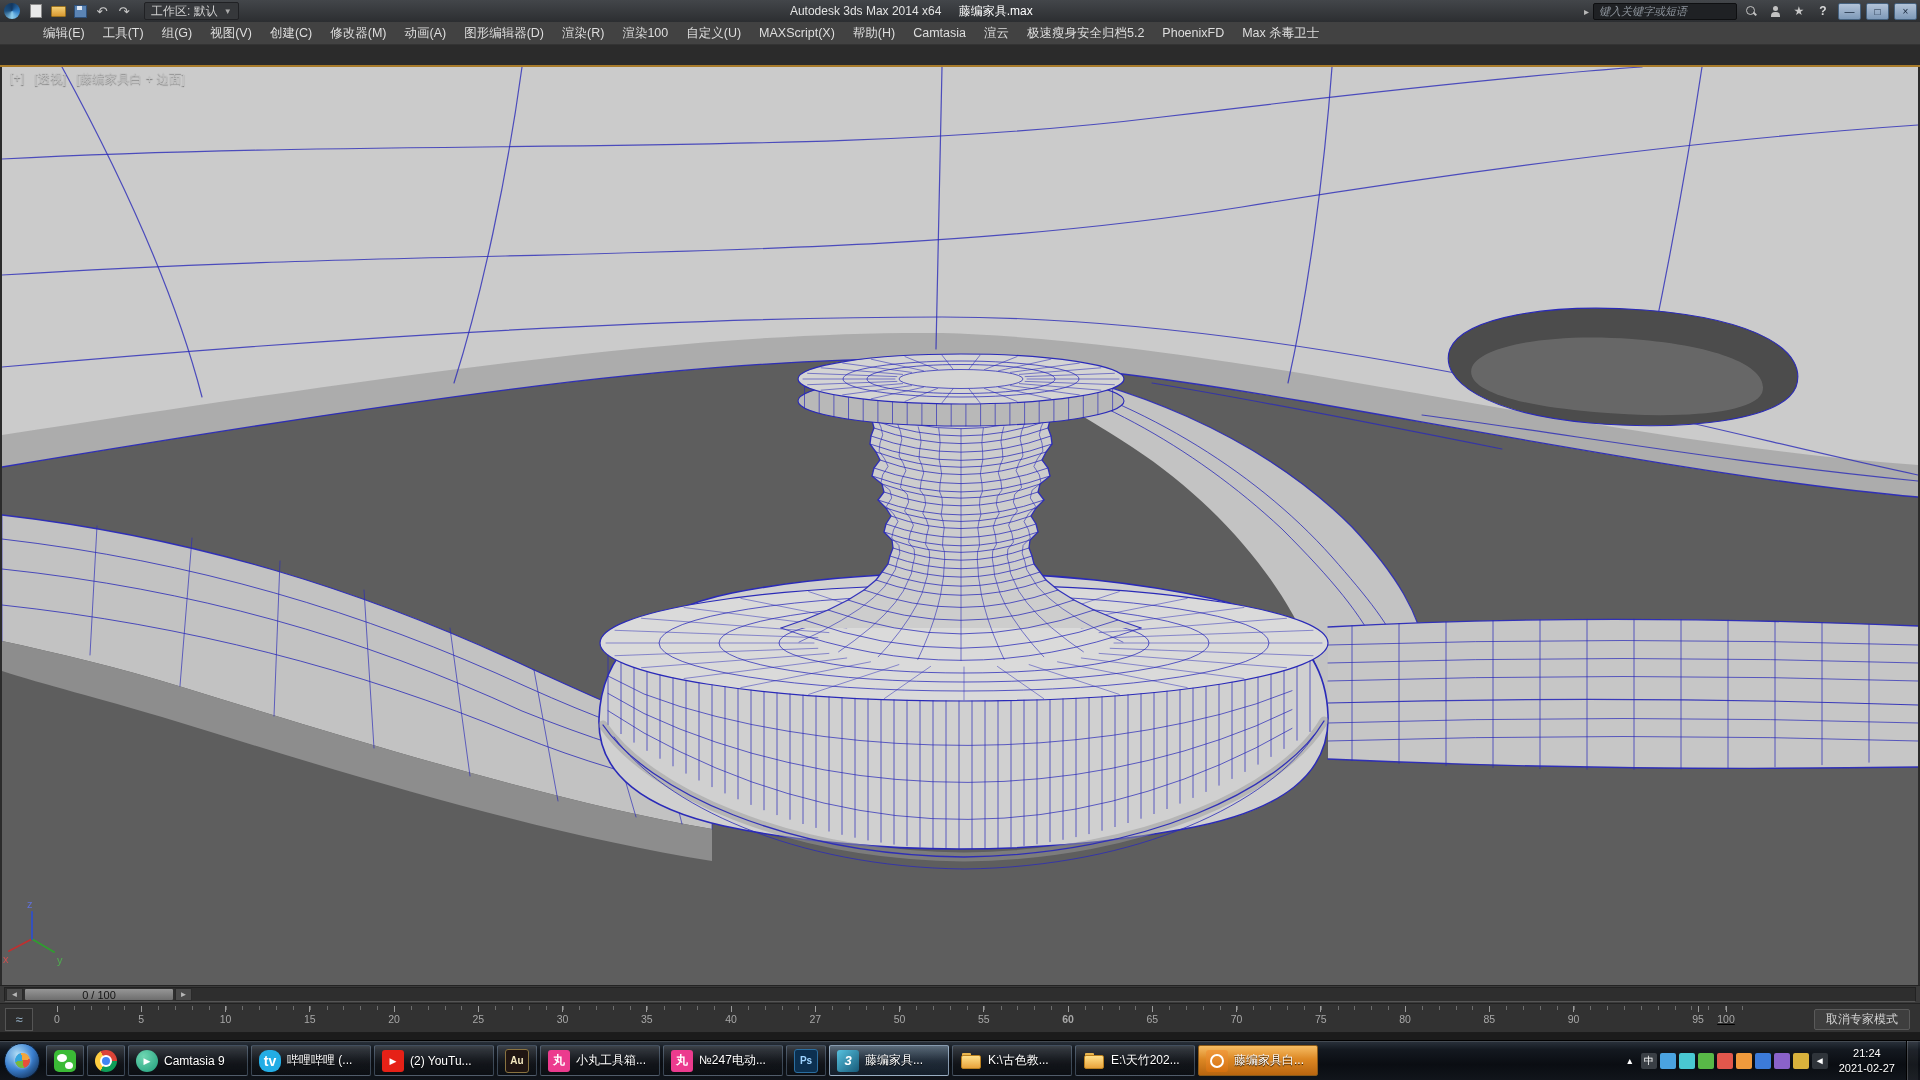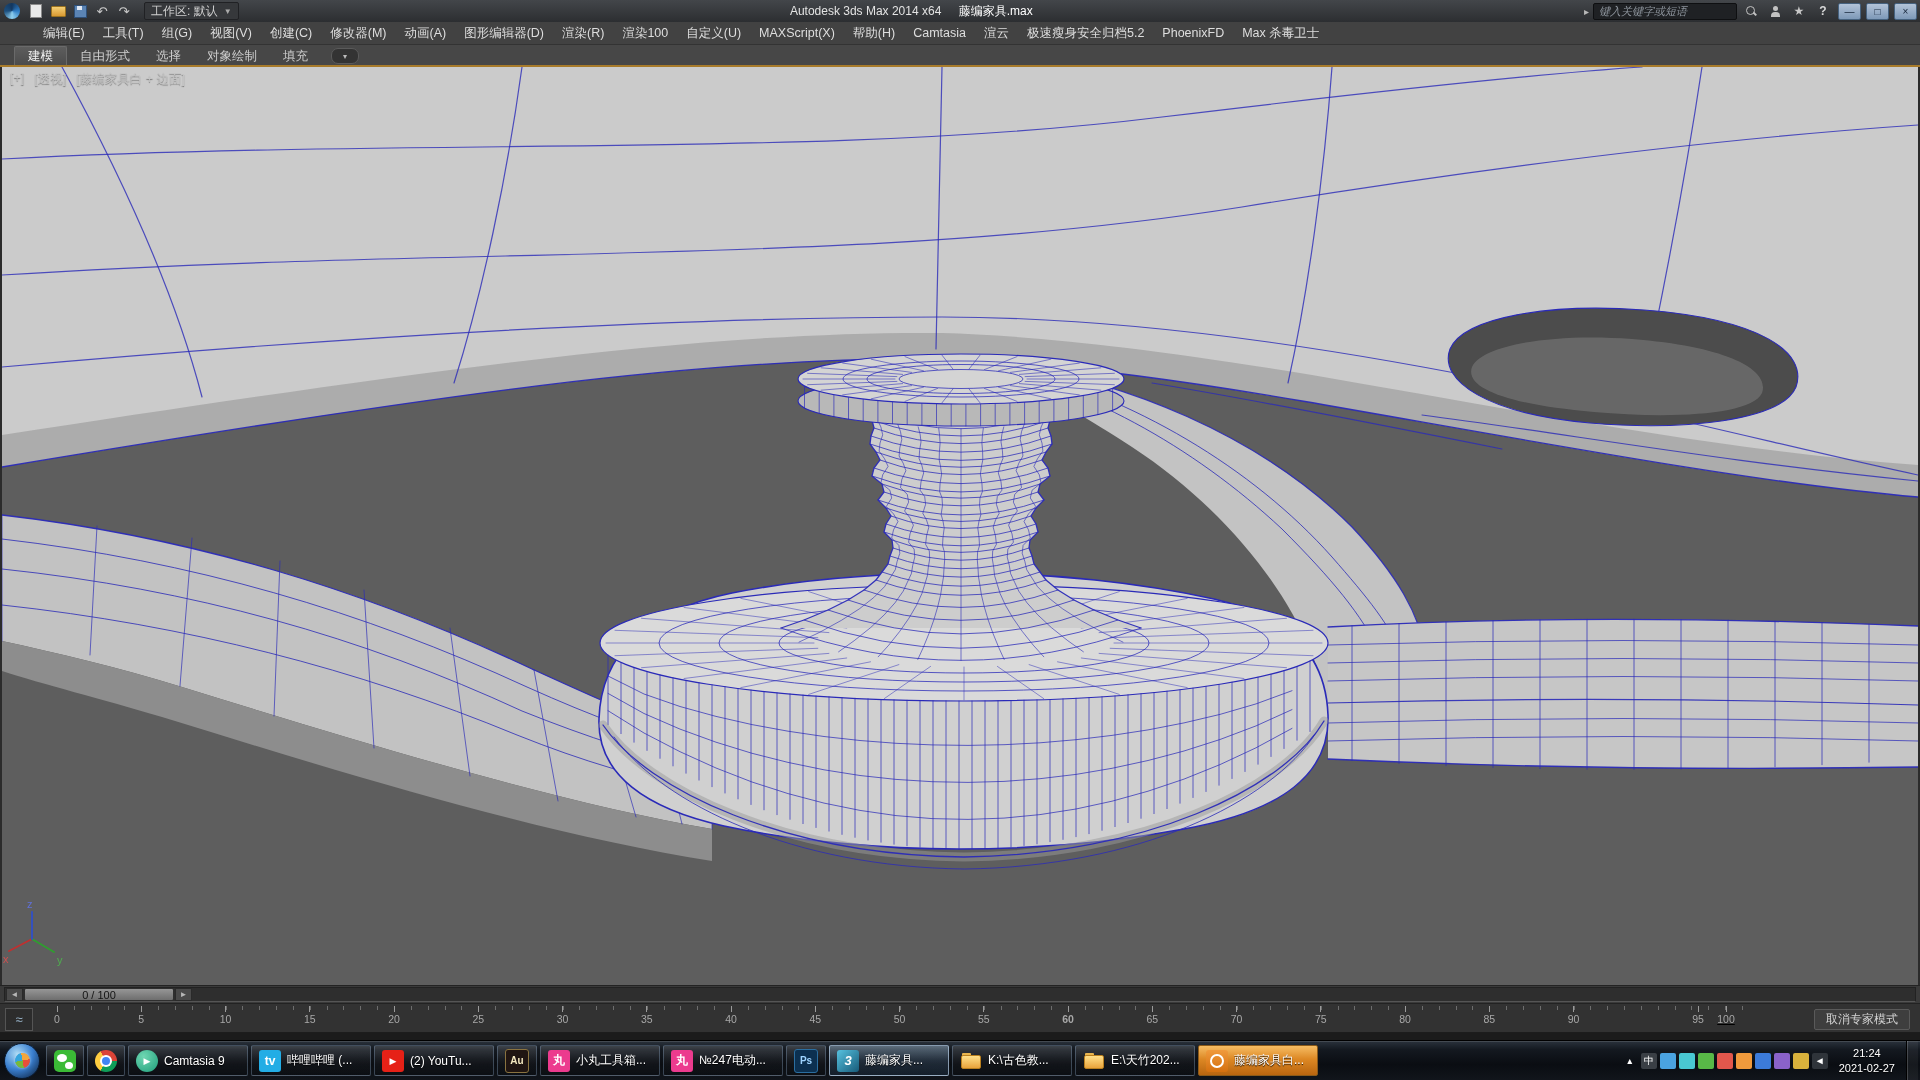--- a/index.html
+++ b/index.html
@@ -77,21 +77,21 @@
   .tb-btn.attention{background:linear-gradient(#f6bd64,#dd8824 45%,#b9650f);border-color:#8a5a1a;}
   .tb-label{font-size:12px;color:#fff;white-space:nowrap;overflow:hidden;text-overflow:ellipsis;text-shadow:0 1px 1px #000;flex:1;}
   .ic{width:22px;height:22px;border-radius:3px;display:inline-flex;align-items:center;justify-content:center;font-size:11px;font-weight:bold;color:#fff;flex:0 0 auto;position:relative;}
   .ic.wechat{background:#3bbb36;border-radius:5px;}
   .ic.wechat i.b1{position:absolute;left:3px;top:4px;width:10px;height:8px;background:#fff;border-radius:50%;}
   .ic.wechat i.b2{position:absolute;right:3px;bottom:3px;width:8px;height:7px;background:#fff;border-radius:50%;}
   .ic.chrome{border-radius:50%;background:conic-gradient(from -30deg,#db4437 0 33.3%,#0f9d58 0 66.6%,#ffcd40 0 100%);}
   .ic.chrome i{position:absolute;inset:5px;background:#fff;border-radius:50%;}
   .ic.chrome i::after{content:"";position:absolute;inset:2px;background:#4285f4;border-radius:50%;}
   .ic.cam{background:radial-gradient(circle at 35% 30%,#6fd7b2,#1f9e7a);border-radius:50%;font-size:9px;}
-  .ic.bili{background:#23ade5;font-size:12px;}
+  .ic.bili{background:#23ade5;font-size:14px;border-radius:9px;}
   .ic.yt{background:#e62117;font-size:9px;}
   .ic.au{background:#201512;border:1px solid #8a7340;color:#f5e9c0;font-size:10px;}
   .ic.wan{background:#ec3b8e;font-size:12px;}
   .ic.ps{background:#0c3050;border:1px solid #2b6ea0;color:#9fd4ff;font-size:10px;}
   .ic.maxi{background:linear-gradient(135deg,#56c2e0,#175a78);font-style:italic;font-size:13px;}
   .ic.fold{background:transparent;}
   .ic.fold i.tab{position:absolute;left:2px;top:3px;width:9px;height:4px;background:#e8b54e;border-radius:1px;}
   .ic.fold i.body{position:absolute;left:1px;top:5px;right:1px;bottom:3px;background:linear-gradient(#ffe08a,#e8a33c);border:1px solid #b97f1e;border-radius:2px;}
   .ic.snag{background:linear-gradient(#f09a3c,#d4700f);}
   .ic.snag::after{content:"";width:10px;height:10px;border:2px solid #fff;border-radius:50%;}
@@ -159,30 +159,20 @@
       <span class="mi">自定义(U)</span>
       <span class="mi">MAXScript(X)</span>
       <span class="mi">帮助(H)</span>
       <span class="mi">Camtasia</span>
       <span class="mi">渲云</span>
       <span class="mi">极速瘦身安全归档5.2</span>
       <span class="mi">PhoenixFD</span>
       <span class="mi">Max 杀毒卫士</span>
     </nav>
 
-  <div id="ribbonbar">
-    <div id="ribbon-tabs" style="display:flex;align-items:center;">
-        <span class="rtab active">建模</span>
-        <span class="rtab">自由形式</span>
-        <span class="rtab">选择</span>
-        <span class="rtab">对象绘制</span>
-        <span class="rtab">填充</span>
-      </div>
-    <span class="ribbon-toggle">▾</span>
-  </div>
   <div id="ribbon-line"></div>
 
   <div id="viewport">
     <svg id="vp-svg" width="1916" height="918" viewBox="0 0 1916 918">
         <rect x="0" y="0" width="1916" height="918" fill="#5e5e5e"></rect>
         <path d="M0,0 H1916 V430 C1750,416 1520,372 1300,334 C1120,303 1015,294 940,292 C700,289 420,330 0,400 Z" fill="#cbcbcb"></path>
         <path d="M0,400 C420,330 700,289 940,292 C1015,294 1120,303 1300,334 C1520,372 1750,416 1916,430 L1916,398 C1720,384 1520,344 1310,308 C1130,278 1015,268 940,266 C700,264 430,302 0,368 Z" fill="#a4a4a4" opacity="0.8"></path>
         <path d="M0,400 C420,330 700,289 940,292 C1015,294 1120,303 1300,334 C1520,372 1750,416 1916,430" fill="none" stroke="#2a2ab8" stroke-width="1.3" stroke-linecap="round" opacity="0.95"></path>
         <path d="M0,92 C430,70 820,92 1160,50 C1360,26 1520,8 1640,0" fill="none" stroke="#2a2ab8" stroke-width="1.2" stroke-linecap="round" opacity="0.8"></path>
         <path d="M0,208 C470,178 860,200 1240,140 C1450,106 1680,74 1916,58" fill="none" stroke="#2a2ab8" stroke-width="1.2" stroke-linecap="round" opacity="0.8"></path>
@@ -480,21 +470,21 @@
         <div class="tick" style="left: 646.75px;">
           <i></i>
           <span>35</span>
         </div>
         <div class="tick" style="left: 731px;">
           <i></i>
           <span>40</span>
         </div>
         <div class="tick" style="left: 815.25px;">
           <i></i>
-          <span>45</span>
+          <span>27</span>
         </div>
         <div class="tick" style="left: 899.5px;">
           <i></i>
           <span>50</span>
         </div>
         <div class="tick" style="left: 983.75px;">
           <i></i>
           <span>55</span>
         </div>
         <div class="tick" style="left: 1068px; font-weight: bold;">

